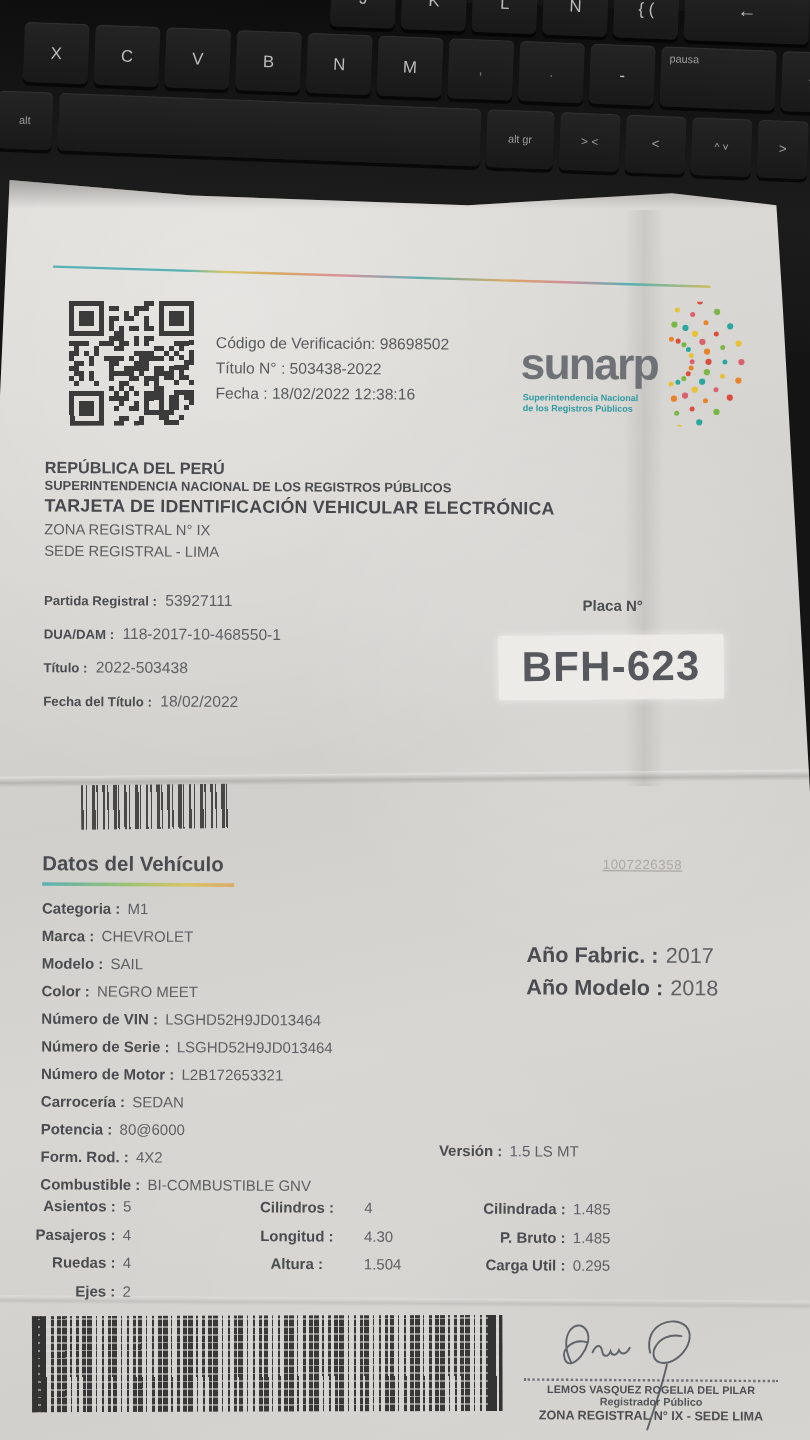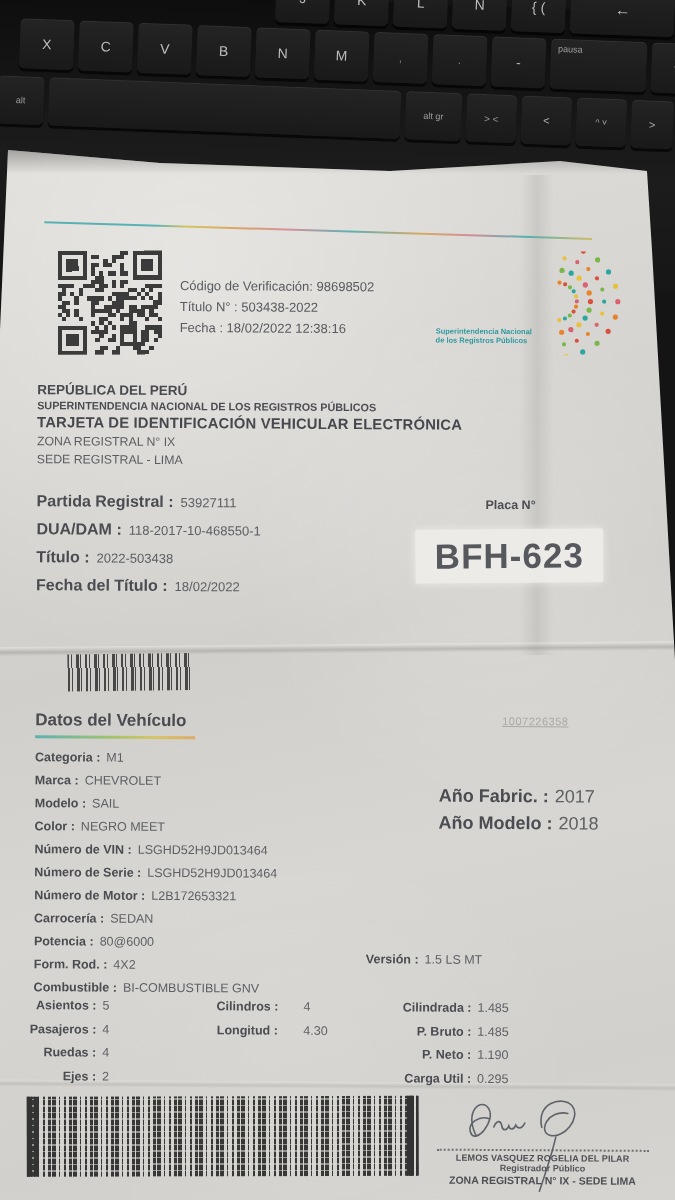--- a/index.html
+++ b/index.html
@@ -70,21 +70,21 @@
     color:#2f9aa0;font-weight:bold;}
 
   .hdr{position:absolute;left:36px;top:383px;white-space:nowrap;}
   .hdr .h1{font-size:13.5px;font-weight:bold;color:#494a4f;line-height:17px;}
   .hdr .h2{font-size:10.8px;font-weight:bold;color:#4c4d52;line-height:14px;}
   .hdr .h3{font-size:14.8px;font-weight:bold;color:#47484d;line-height:20px;letter-spacing:.2px;}
   .hdr .h4,.hdr .h5{font-size:12.3px;color:#5a5c61;line-height:18px;}
 
   .regf{position:absolute;left:36px;top:494px;font-size:13px;}
   .regf .row{height:28px;}
-  .regf b{font-size:16px;}
+  .regf b{font-size:11px;}
   .regf span{margin-left:7px;color:#5d5f64;}
 
   .plate-label{position:absolute;left:420px;top:497px;width:180px;text-align:center;
     font-weight:bold;font-size:12.5px;color:#4c4d52;}
   .plate-box{position:absolute;left:415px;top:528px;width:188px;height:54px;
     background:rgba(239,237,233,.92);border-radius:2px;transform:rotate(-0.8deg);
     box-shadow:0 0 8px rgba(255,255,255,.5);display:flex;align-items:center;justify-content:center;}
   .plate-num{font-size:35px;font-weight:bold;color:#56585d;letter-spacing:1px;}
 
   .bc1{position:absolute;left:68px;top:655px;width:124px;height:37px;opacity:.85;
@@ -239,20 +239,21 @@
             <rect x="2" y="20" width="3" height="3" fill="#3b3b3b"></rect>
           </svg></div>
 
       <div class="verif">
         <div>Código de Verificación: 98698502</div>
         <div>Título N° : 503438-2022</div>
         <div>Fecha : 18/02/2022 12:38:16</div>
       </div>
 
       <div class="logo">
+        <div class="logo-word">sunarp</div>
         <div class="logo-dots"><svg viewBox="0 0 80 104">
               <circle cx="7.6" cy="31.3" r="2.1" fill="#e8832a"></circle>
               <circle cx="10.0" cy="19.1" r="2.6" fill="#7ab648"></circle>
               <circle cx="12.4" cy="7.0" r="2.1" fill="#e7c13a"></circle>
               <circle cx="14.8" cy="-5.2" r="2.6" fill="#e8832a"></circle>
               <circle cx="13.2" cy="32.9" r="2.1" fill="#d94f3d"></circle>
               <circle cx="19.2" cy="21.8" r="2.6" fill="#2aa8a0"></circle>
               <circle cx="25.2" cy="10.7" r="2.1" fill="#d8636f"></circle>
               <circle cx="31.2" cy="-0.4" r="2.6" fill="#d94f3d"></circle>
               <circle cx="18.1" cy="35.9" r="2.1" fill="#7ab648"></circle>
@@ -347,25 +348,25 @@
 
       <div class="specs c1">
           <div class="row"><b>Asientos :</b><span>5</span></div>
           <div class="row"><b>Pasajeros :</b><span>4</span></div>
           <div class="row"><b>Ruedas :</b><span>4</span></div>
           <div class="row"><b>Ejes :</b><span>2</span></div>
         </div>
       <div class="specs c2">
           <div class="row"><b>Cilindros :</b><span>4</span></div>
           <div class="row"><b>Longitud :</b><span>4.30</span></div>
+          <div class="row"><b>Altura :</b><span>1.504</span></div>
         </div>
       <div class="specs c3">
           <div class="row"><b>Cilindrada :</b><span>1.485</span></div>
           <div class="row"><b>P. Bruto :</b><span>1.485</span></div>
-          <div class="row"><b>P. Neto :</b><span>1.190</span></div>
           <div class="row"><b>Carga Util :</b><span>0.295</span></div>
         </div>
 
       <div class="bc2"></div>
 
       <div class="sig-block">
         <svg class="sig-svg" viewBox="0 0 190 100">
           <path d="M30,42 C18,18 36,4 43,16 C50,28 30,52 25,40 C21,30 34,22 44,26
                    M48,34 c3,-7 7,-7 8,-1 c1,5 5,5 7,0 c1,4 5,4 7,-1 c2,4 6,4 9,-2
                    M96,34 C90,10 116,2 126,12 C136,24 118,46 104,42 C92,38 102,16 122,20

